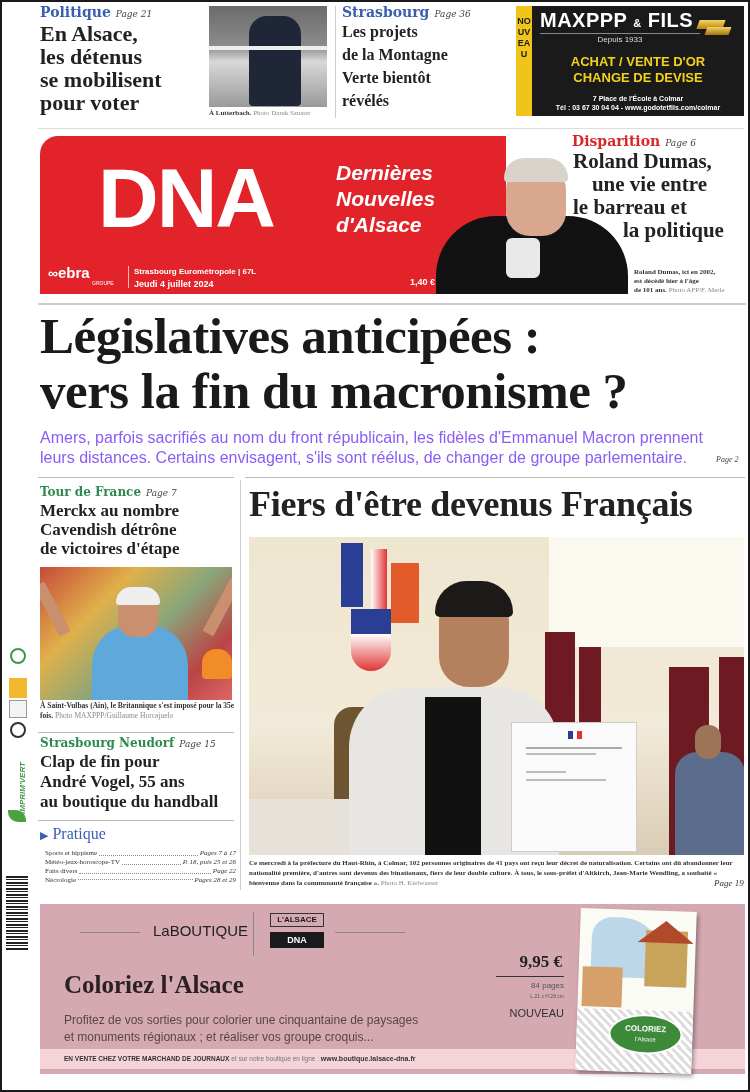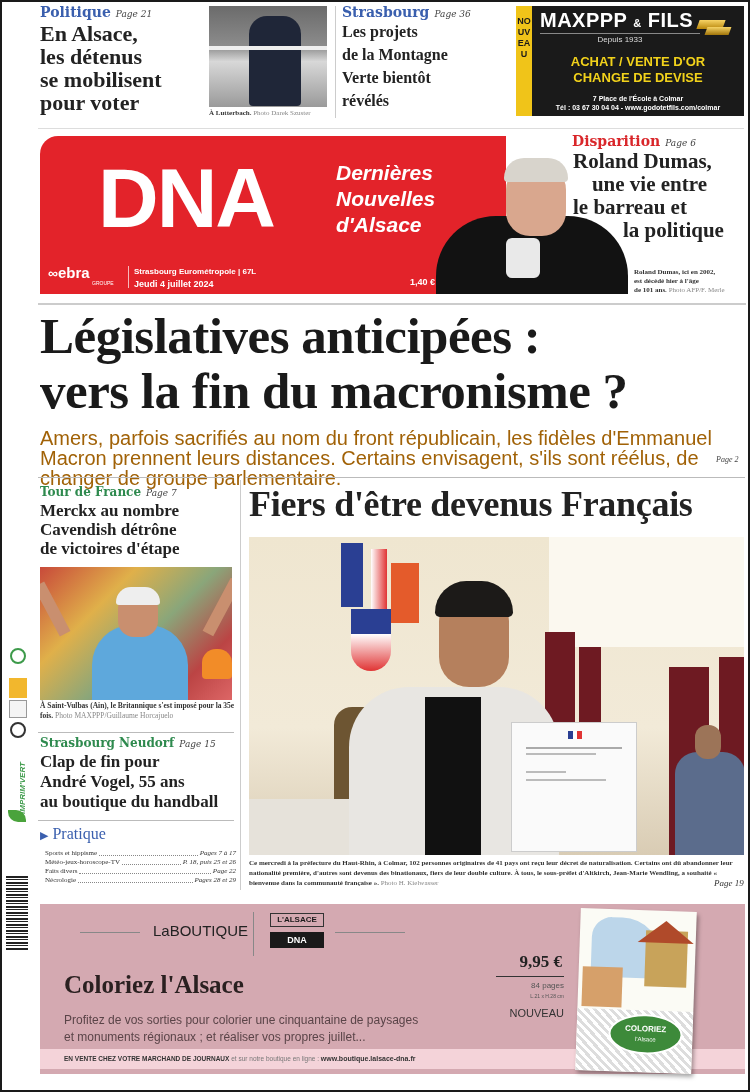--- a/index.html
+++ b/index.html
@@ -112,21 +112,21 @@
   <div><b>est décédé hier à l'âge</b></div>
   <div><b>de 101 ans.</b> <span class="ph">Photo AFP/F. Merle</span></div>
 </div>
 
 <div class="rule" style="left:38px;top:303px;width:708px;border-top:2px solid #ccc;"></div>
 
 <div class="hl abs" style="left:40px;top:309px;width:706px;font-size:51px;line-height:55px;letter-spacing:-0.5px;color:#1a1a1a;">
   <div>Législatives anticipées :</div>
   <div>vers la fin du macronisme ?</div>
 </div>
-<div class="abs" style="left:40px;top:428px;width:690px;font-family:'Liberation Sans',sans-serif;font-size:20px;line-height:20px;color:#a16207;">
+<div class="abs" style="left:40px;top:428px;width:690px;font-family:'Liberation Sans',sans-serif;font-size:16px;line-height:20px;color:#8b5cf6;">
   <span>Amers, parfois sacrifiés au nom du front républicain, les fidèles d'Emmanuel Macron prennent leurs distances. Certains envisagent, s'ils sont réélus, de changer de groupe parlementaire.</span>
 </div>
 <div class="abs" style="left:716px;top:455px;font-family:'Liberation Serif',serif;font-style:italic;font-size:8px;color:#444;">Page 2</div>
 
 <div class="rule" style="left:38px;top:477px;width:196px;"></div>
 <div class="rule" style="left:245px;top:477px;width:500px;"></div>
 <div class="vrule" style="left:240px;top:480px;height:410px;"></div>
 
 <div class="abs" style="left:40px;top:485px;width:196px;">
   <div class="kicker green" style="font-size:12px;"><span>Tour de France</span><span class="pg">Page 7</span></div>
@@ -170,21 +170,21 @@
     <div style="display:flex;">
         <span>Météo-jeux-horoscope-TV</span>
         <span style="flex:1;border-bottom:1px dotted #888;margin:0 2px 2px;"></span>
         <i>P. 18, puis 25 et 26</i>
       </div>
     <div style="display:flex;">
         <span>Faits divers</span>
         <span style="flex:1;border-bottom:1px dotted #888;margin:0 2px 2px;"></span>
         <i>Page 22</i>
       </div>
-    <div style="display:flex;">
+    <div style="display:flex;align-items:center;">
         <span>Nécrologie</span>
         <span style="flex:1;border-bottom:1px dotted #888;margin:0 2px 2px;"></span>
         <i>Pages 28 et 29</i>
       </div>
   </div>
 </div>
 
 <div class="abs" style="left:6px;top:610px;width:24px;height:340px;">
   <div class="abs" style="left:4px;top:38px;width:16px;height:16px;border:2px solid #3d9a4a;border-radius:50%;"></div>
   <div class="abs" style="left:3px;top:68px;width:18px;height:20px;background:#f2b72d;"></div>
@@ -230,21 +230,21 @@
 <div class="abs" style="left:40px;top:904px;width:705px;height:170px;background:#d4a9b1;">
   <div class="abs" style="left:40px;top:28px;width:60px;border-top:1px solid #888;"></div>
   <div class="abs" style="left:113px;top:18px;font-family:'Liberation Sans',sans-serif;font-size:15px;color:#222;">LaBOUTIQUE</div>
   <div class="abs" style="left:213px;top:8px;height:44px;border-left:1px solid #888;"></div>
   <div class="abs" style="left:230px;top:9px;width:54px;height:14px;border:1px solid #333;font-family:'Liberation Sans',sans-serif;font-weight:bold;font-size:8px;text-align:center;line-height:12px;">L'ALSACE</div>
   <div class="abs" style="left:230px;top:28px;width:54px;height:16px;background:#1a1a1a;color:#fff;font-family:'Liberation Sans',sans-serif;font-weight:bold;font-size:9px;text-align:center;line-height:16px;">DNA</div>
   <div class="abs" style="left:295px;top:28px;width:70px;border-top:1px solid #888;"></div>
   <div class="hl abs" style="left:24px;top:68px;font-size:25px;color:#2a2020;">Coloriez l'Alsace</div>
   <div class="abs" style="left:24px;top:108px;width:420px;font-family:'Liberation Sans',sans-serif;font-size:12px;line-height:17px;color:#5a4448;">
     <div>Profitez de vos sorties pour colorier une cinquantaine de paysages</div>
-    <div>et monuments régionaux ; et réaliser vos propres juillet...</div>
+    <div>et monuments régionaux ; et réaliser vos groupe croquis...</div>
   </div>
   <div class="abs" style="left:458px;top:48px;width:64px;text-align:right;font-family:'Liberation Serif',serif;font-weight:bold;font-size:17px;color:#222;">9,95 €</div>
   <div class="abs" style="left:456px;top:72px;width:68px;border-top:1px solid #333;"></div>
   <div class="abs" style="left:456px;top:77px;width:68px;text-align:right;font-family:'Liberation Sans',sans-serif;font-size:8px;line-height:10px;color:#555;">
     <div>84 pages</div>
     <div style="font-size:5px;">L.21 x H.28 cm</div>
   </div>
   <div class="abs" style="left:456px;top:103px;width:68px;text-align:right;font-family:'Liberation Sans',sans-serif;font-size:11px;color:#333;">NOUVEAU</div>
   <div class="abs" style="left:0;top:145px;width:705px;height:20px;background:#f4d3d9;"></div>
   <div class="abs" style="left:24px;top:151px;font-family:'Liberation Sans',sans-serif;font-size:6.5px;color:#333;white-space:nowrap;"><b>EN VENTE CHEZ VOTRE MARCHAND DE JOURNAUX</b> <span style="color:#777;">et sur notre boutique en ligne :</span> <b style="font-size:7px;">www.boutique.lalsace-dna.fr</b></div>

